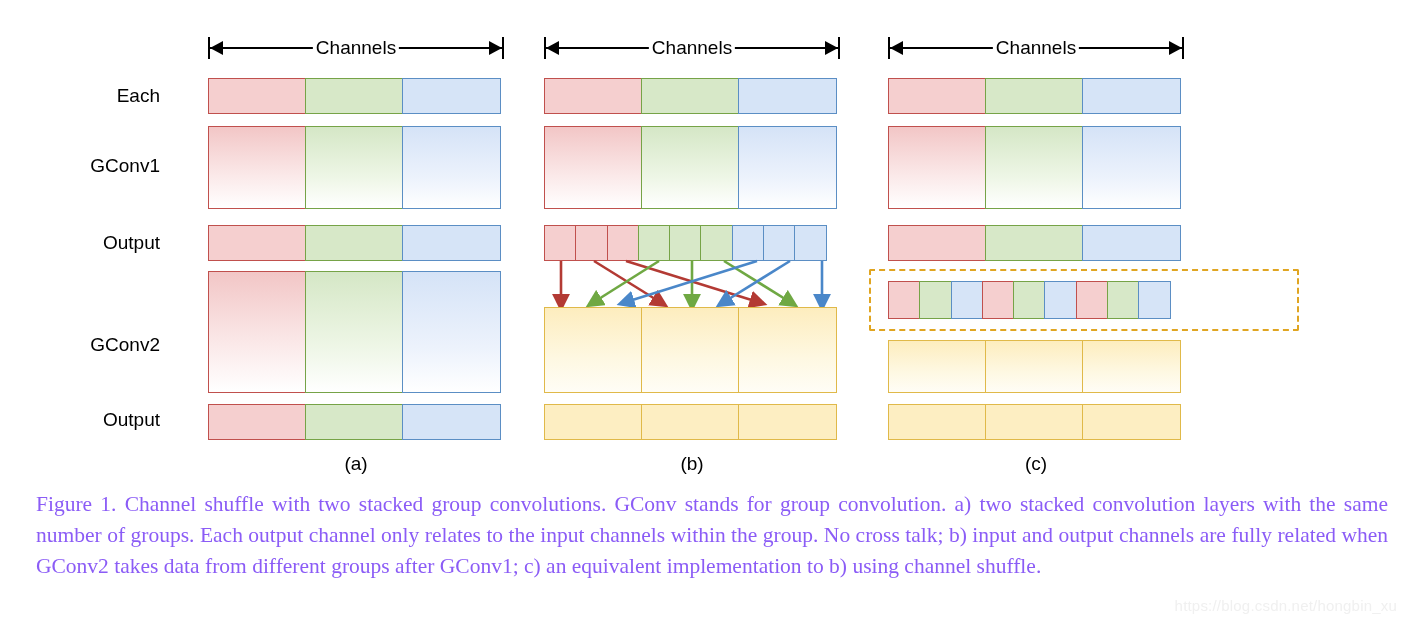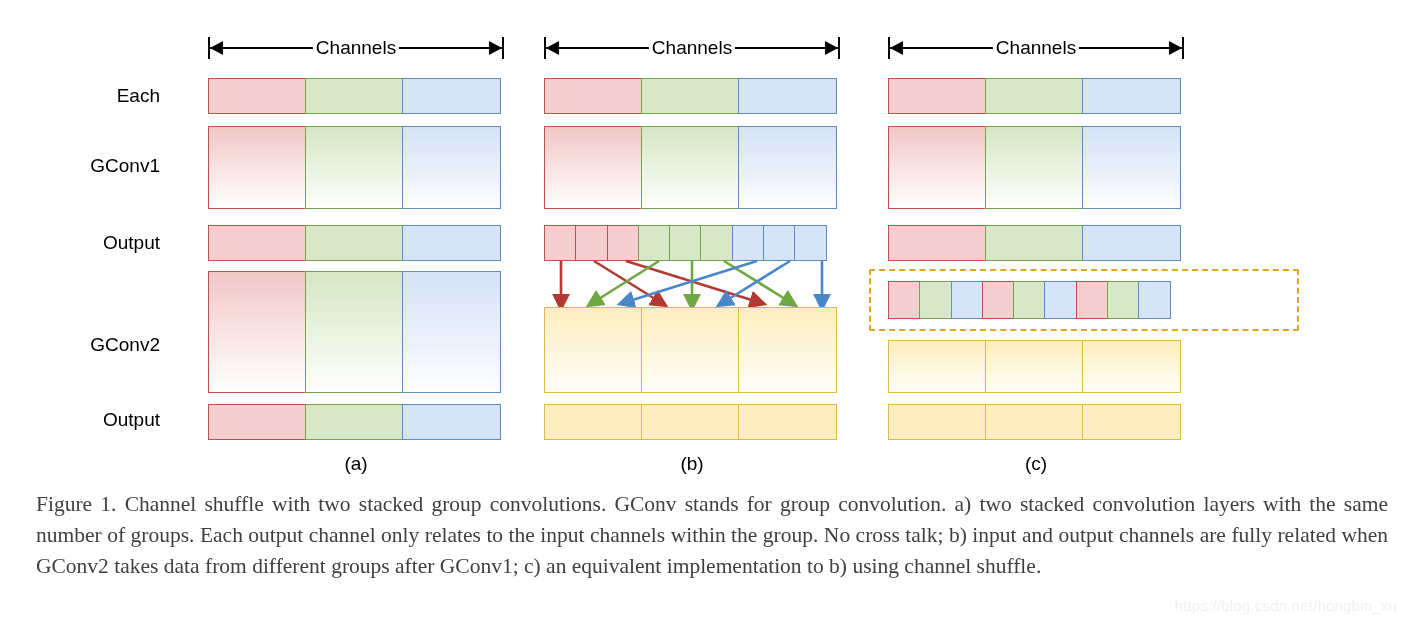--- a/index.html
+++ b/index.html
@@ -89,21 +89,21 @@
   
   .arrows{position:absolute;left:0;top:0;}
 
   
   .caption{
     position:absolute;
     left:36px;top:489px;width:1352px;
     font-family:"Liberation Serif", serif;
     font-size:21.5px;
     line-height:31px;
-    color:#404040;
+    color:#8b5cf6;
     text-align:justify;
     text-justify:inter-word;
   }
   .watermark{
     position:absolute;
     right:22px;bottom:8px;
     font-family:"Liberation Sans", sans-serif;
     font-size:15px;
     color:#f0f0f0;
     letter-spacing:.2px;

